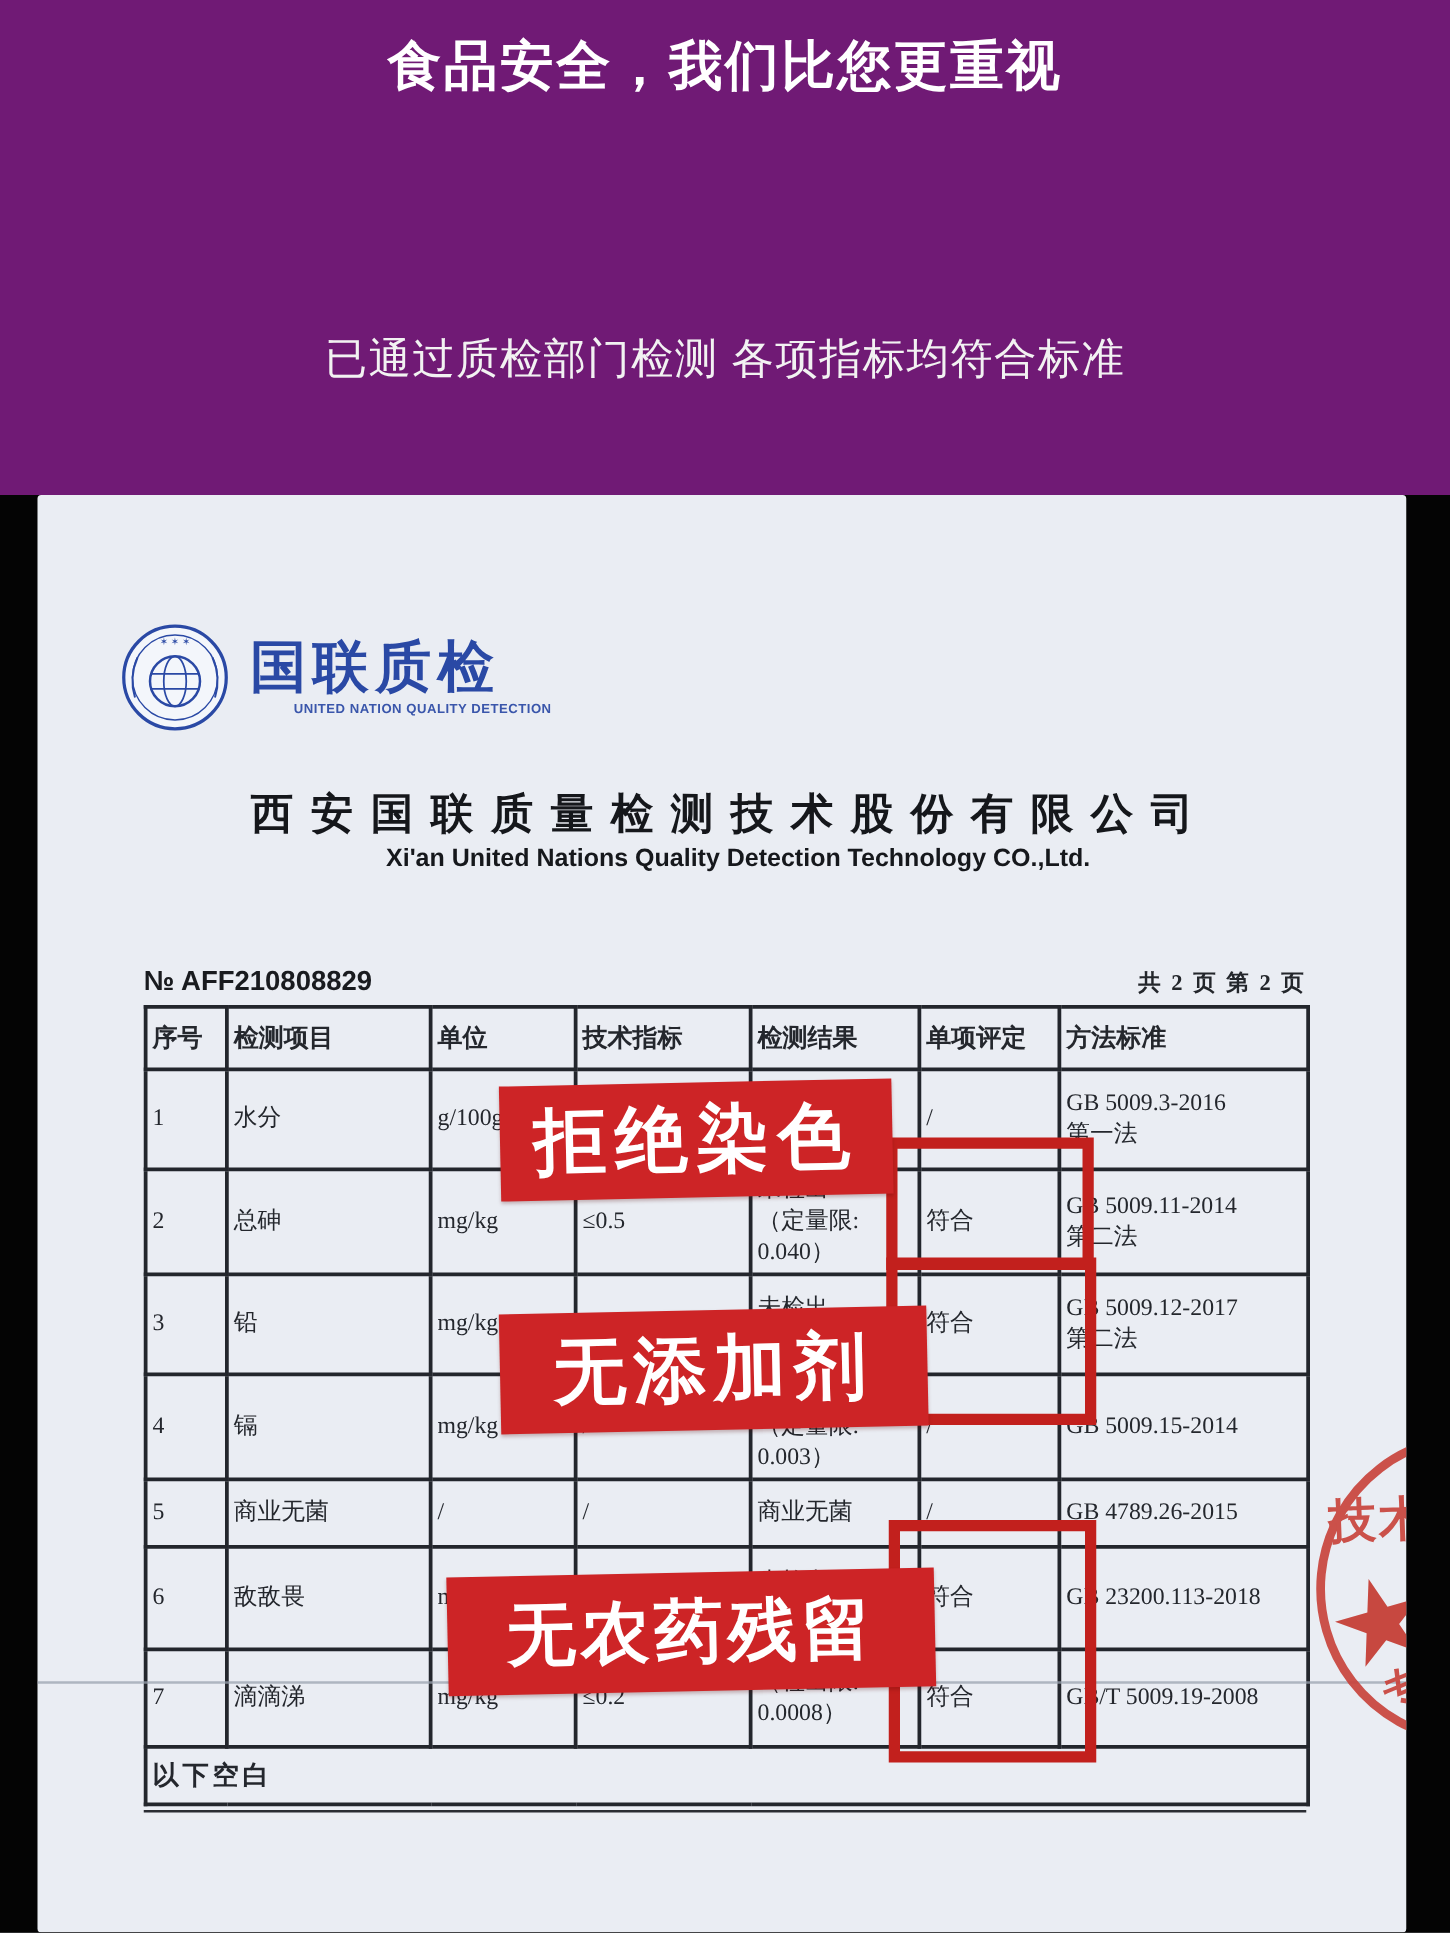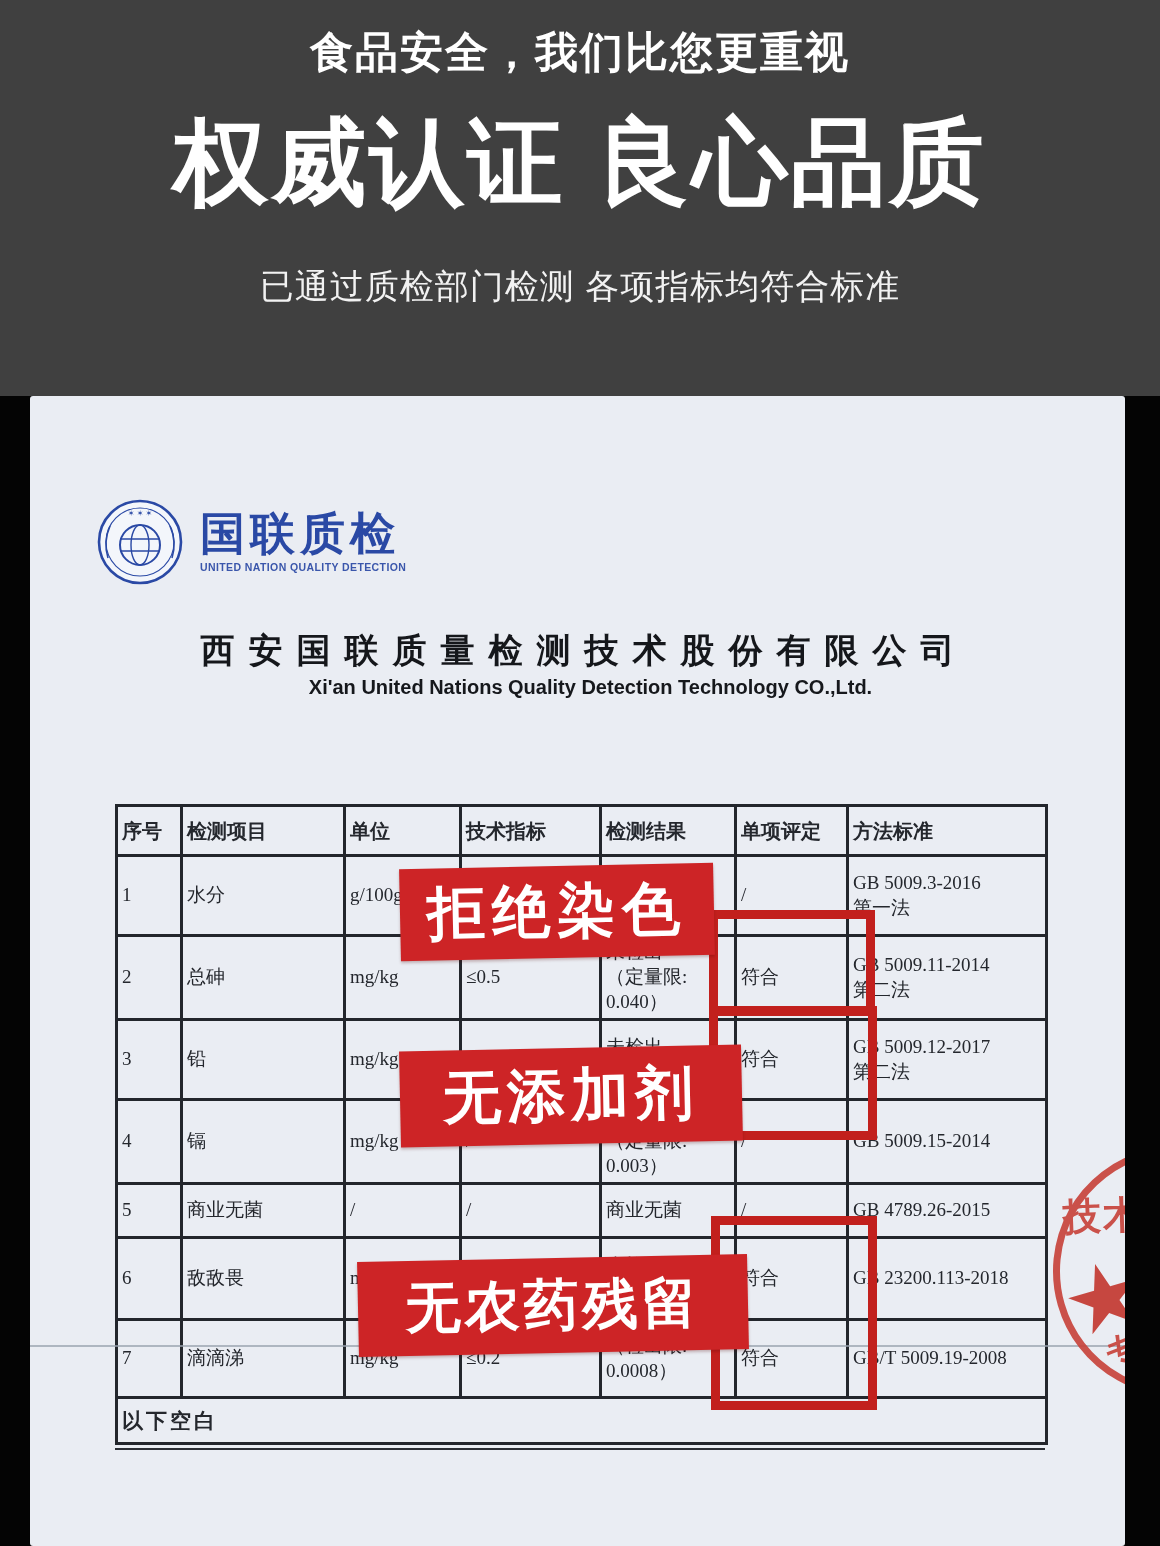--- a/index.html
+++ b/index.html
@@ -1,36 +1,36 @@
 <!DOCTYPE html>
 <html><head>
 <meta charset="utf-8">
 <style>
   html,body{margin:0;padding:0;background:#000;}
   .page{position:relative;width:1160px;height:1546px;background:#040404;overflow:hidden;
         font-family:"Liberation Sans", sans-serif;}
 
   
-  .hero{position:absolute;left:0;top:0;width:100%;height:396px;background:#404040;}
+  .hero{position:absolute;left:0;top:0;width:100%;height:396px;background:#701a75;}
   .hero-line1{position:absolute;top:24px;left:0;width:100%;text-align:center;
               color:#fff;font-size:43px;font-weight:600;letter-spacing:2px;}
   .hero-line2{position:absolute;top:100px;left:0;width:100%;text-align:center;
               color:#fff;font-size:95px;font-weight:900;letter-spacing:3px;}
   .hero-line3{position:absolute;top:264px;left:0;width:100%;text-align:center;
               color:#f2f2f2;font-size:34px;font-weight:500;letter-spacing:1px;}
 
   
   .doc{position:absolute;left:30px;top:396px;width:1095px;height:1150px;
        background:#eaedf3;border-radius:3px;overflow:hidden;}
 
   .logo-row{position:absolute;left:66px;top:102px;display:flex;align-items:center;gap:16px;}
   .emblem{width:88px;height:88px;display:block;}
   .logo-text{display:flex;flex-direction:column;}
   .logo-cn{color:#2a49a5;font-size:45px;font-weight:800;letter-spacing:5px;line-height:1;}
-  .logo-en{color:#3a56ab;font-size:10.5px;font-weight:700;letter-spacing:.4px;margin-top:5px;}
+  .logo-en{color:#3a56ab;font-size:10.5px;font-weight:700;letter-spacing:.4px;margin-top:5px;margin-left:35px;}
 
   .company-cn{position:absolute;top:232px;left:0;width:100%;text-align:center;
               font-family:"Liberation Serif", serif;font-weight:700;font-size:34px;
               letter-spacing:14px;padding-left:14px;box-sizing:border-box;color:#15171b;}
   .company-en{position:absolute;top:280px;left:13px;width:100%;text-align:center;
               font-weight:700;font-size:20px;color:#16181c;}
   .doc-title{position:absolute;top:320px;left:0;width:100%;text-align:center;
              font-family:"Liberation Serif", serif;font-weight:700;font-size:39px;
              letter-spacing:24px;padding-left:24px;box-sizing:border-box;color:#14161a;}
   .meta{position:absolute;top:376px;left:85px;width:930px;display:flex;
@@ -80,21 +80,20 @@
   .stamp-bottom{position:absolute;bottom:42px;left:34px;color:#c8443c;font-size:34px;font-weight:700;
                 transform:rotate(-6deg);letter-spacing:2px;}
 </style>
 </head>
 <body>
 
 <div class="page">
 
   <div class="hero">
     <div class="hero-line1">食品安全，我们比您更重视</div>
-    <div class="hero-line2">权威认证 良心品质</div>
     <div class="hero-line3">已通过质检部门检测 各项指标均符合标准</div>
   </div>
 
   <div class="doc">
 
     <div class="logo-row">
       <svg class="emblem" viewBox="0 0 88 88">
         <circle cx="44" cy="44" r="41" fill="#f3f6fb" stroke="#2a49a5" stroke-width="2.6"></circle>
         <circle cx="44" cy="44" r="34" fill="none" stroke="#2a49a5" stroke-width="1.1"></circle>
         <circle cx="44" cy="47" r="20" fill="none" stroke="#2a49a5" stroke-width="2"></circle>
@@ -107,20 +106,24 @@
       </svg>
       <div class="logo-text">
         <div class="logo-cn">国联质检</div>
         <div class="logo-en">UNITED NATION QUALITY DETECTION</div>
       </div>
     </div>
 
     <div class="company-cn">西安国联质量检测技术股份有限公司</div>
     <div class="company-en">Xi'an United Nations Quality Detection Technology CO.,Ltd.</div>
 
+    <div class="meta">
+      <span class="report-no">№ AFF210808829</span>
+      <span class="page-info">共 2 页 第 2 页</span>
+    </div>
 
     <table class="report">
       <colgroup>
         <col style="width:65px">
           <col style="width:163px">
           <col style="width:116px">
         <col style="width:140px">
           <col style="width:135px">
           <col style="width:112px">
           <col style="width:199px">

